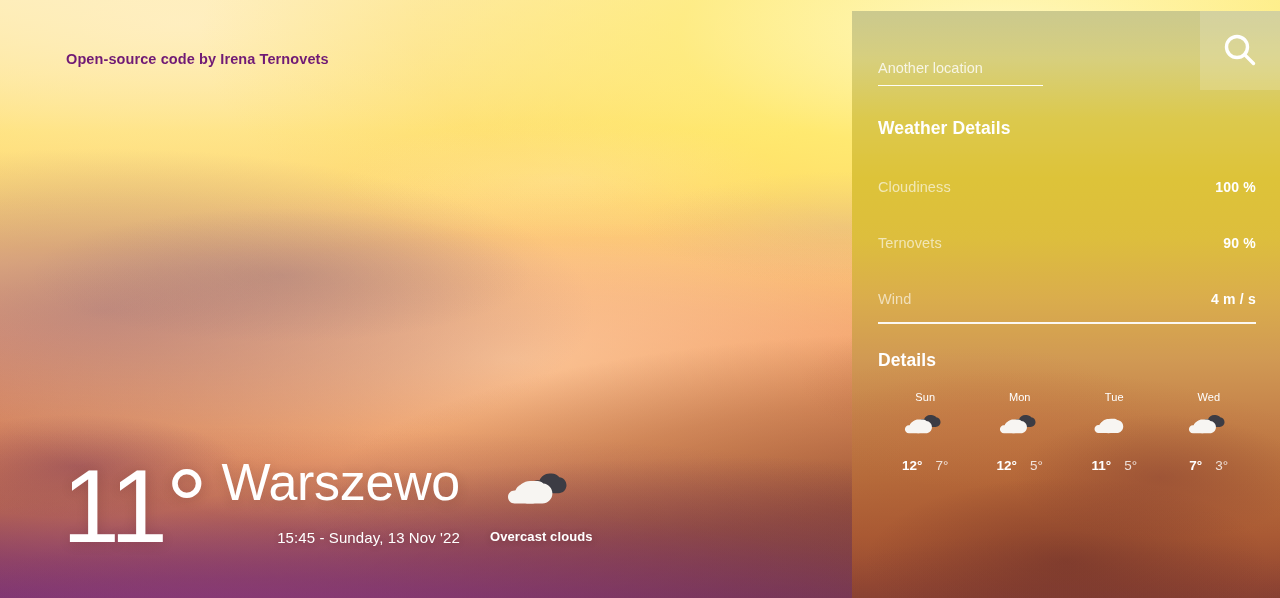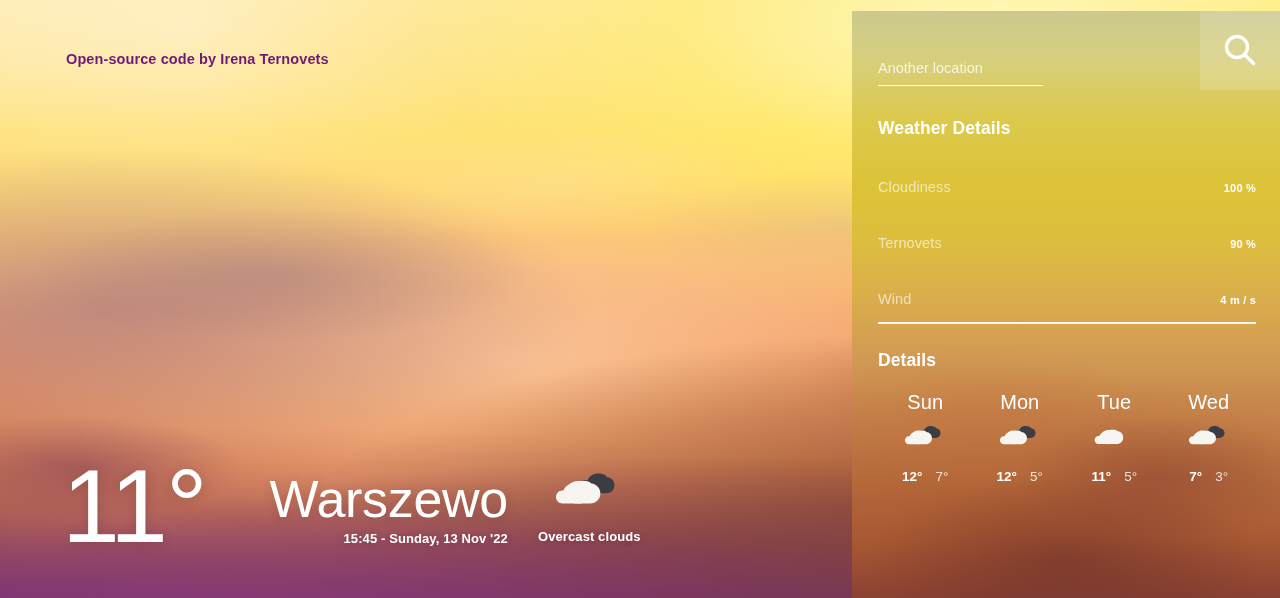--- a/index.html
+++ b/index.html
@@ -76,25 +76,24 @@
   .temp-big {
     font-size: 104px; font-weight: 300; color: #ffffff;
     line-height: 0.84; letter-spacing: -2px;
     text-shadow: 0 2px 12px rgba(60,20,20,0.18);
   }
   .city-wrap { margin-left: 16px; padding-bottom: 4px; }
   .city {
     font-size: 52px; font-weight: 300; color: #ffffff;
     line-height: 1.0; letter-spacing: -0.3px;
     text-shadow: 0 2px 12px rgba(60,20,20,0.18);
-    margin-left: 48px;
   }
   .datetime {
-    margin-top: 6px; text-align: right;
-    font-size: 13px; font-weight: 700; color: #ffffff;
+    margin-top: 21px; text-align: right;
+    font-size: 15px; font-weight: 400; color: #ffffff;
     letter-spacing: 0.1px;
     text-shadow: 0 1px 6px rgba(60,20,20,0.25);
   }
   .current-icon-wrap {
     margin-left: 30px; padding-bottom: 6px;
     display: flex; flex-direction: column; align-items: center;
   }
   .cond-text {
     margin-top: 12px;
     font-size: 13px; font-weight: 700; color: #ffffff;
@@ -173,21 +172,21 @@
   .detail-row {
     position: absolute; left: 26px; right: 24px;
     display: flex; justify-content: space-between; align-items: baseline; margin-top: 13px;
   }
   .detail-label {
     font-size: 14.5px; font-weight: 400;
     color: rgba(255,255,255,0.62);
     letter-spacing: 0.1px;
   }
   .detail-value {
-    font-size: 11px; font-weight: 700; color: #ffffff;
+    font-size: 14px; font-weight: 700; color: #ffffff;
     letter-spacing: 0.2px;
   }
   .row-0 { top: 155px; }
   .row-1 { top: 211px; }
   .row-2 { top: 267px; text-align: right; }
 
   .divider {
     position: absolute; left: 26px; right: 24px; top: 311px;
     height: 1.5px; background: rgba(255,255,255,0.92);
   }
@@ -195,21 +194,21 @@
   
   .forecast {
     position: absolute; left: 26px; right: 24px; top: 380px;
     display: flex;
   }
   .fc-col {
     flex: 1 1 0;
     display: flex; flex-direction: column; align-items: center;
   }
   .fc-day {
-    font-size: 20px; font-weight: 400; color: #ffffff;
+    font-size: 11px; font-weight: 400; color: #ffffff;
     letter-spacing: 0.1px;
   }
   .fc-icon { margin-top: 9px; height: 26px; display: flex; align-items: center; }
   .fc-temps {
     margin-top: 20px; display: flex; align-items: baseline; gap: 13px;
   }
   .fc-hi { font-size: 13.5px; font-weight: 700; color: #ffffff; }
   .fc-lo { font-size: 13.5px; font-weight: 400; color: rgba(255,255,255,0.80); }
 </style>
 </head>

